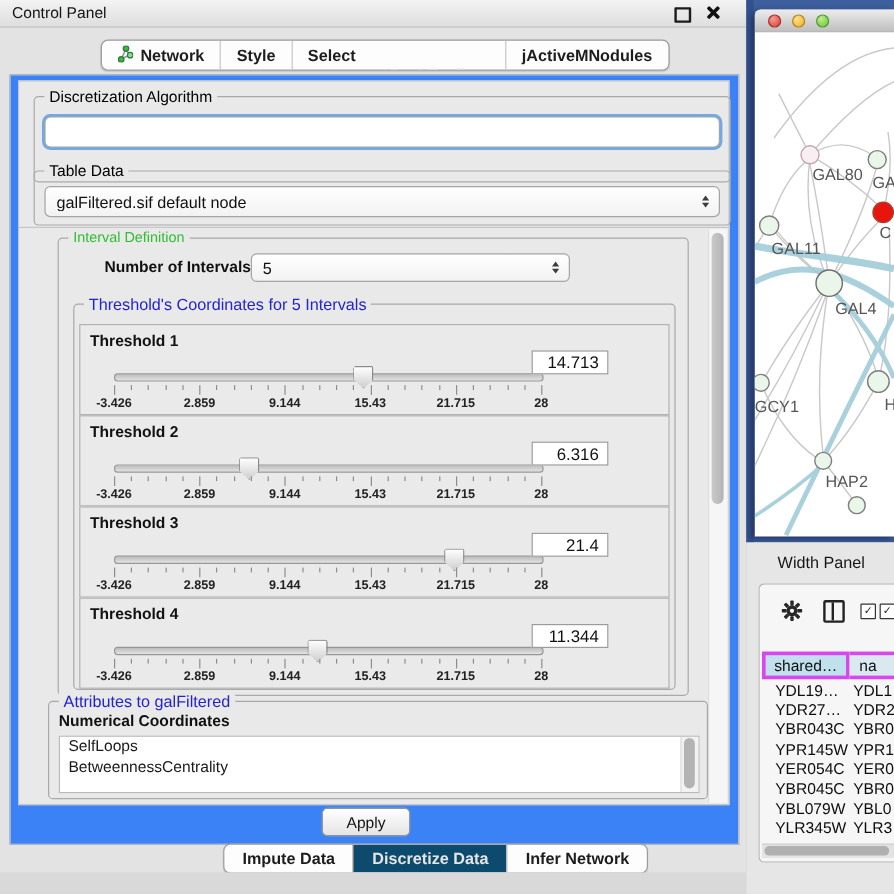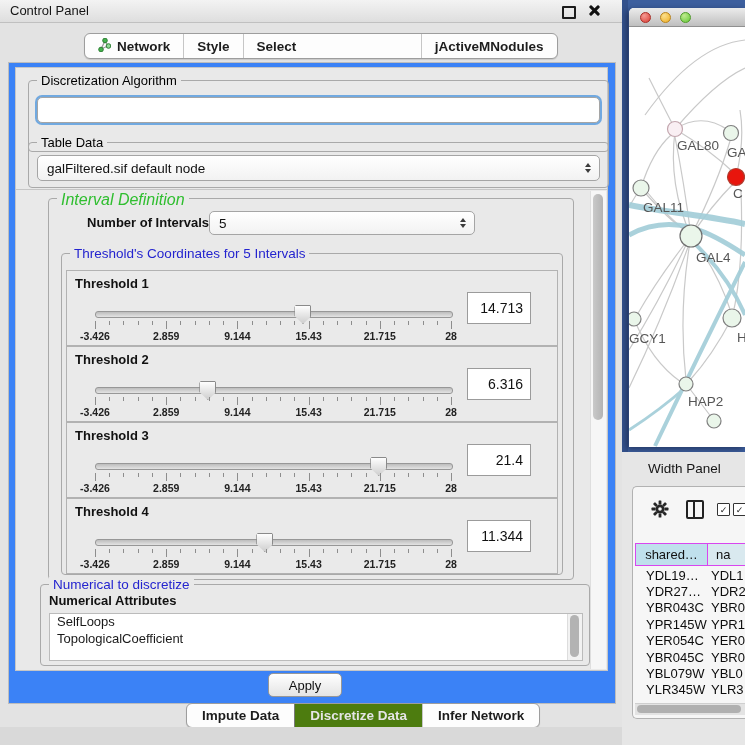--- a/index.html
+++ b/index.html
@@ -38,52 +38,52 @@
   .stepper .up{width:0;height:0;border-left:3.5px solid transparent;border-right:3.5px solid transparent;border-bottom:4.5px solid #3c3c3c;}
   .stepper .dn{width:0;height:0;border-left:3.5px solid transparent;border-right:3.5px solid transparent;border-top:4.5px solid #3c3c3c;}
   #combo-tabledata{left:8px;top:12px;right:8px;height:24px;}
 
   
   #scroll-pane{left:6px;top:126px;width:591px;height:480px;border:1px solid #c6c6c6;background:#e9e9e9;}
   #vscroll{right:1px;top:1px;width:15px;bottom:1px;background:#f6f6f6;border-left:1px solid #dedede;}
   #vscroll .thumb{position:absolute;left:2px;top:3px;width:10px;height:226px;background:linear-gradient(90deg,#c9c9c9,#b3b3b3);border-radius:6px;}
 
   #group-interval{left:32px;top:8px;width:524px;height:380px;}
-  #group-interval>.grouplabel{color:#2fbe2f;font-size:16px;font-style:italic;}
+  #group-interval>.grouplabel{color:#2fbe2f;font-size:12px;}
   #noi-label{left:38px;top:16px;font-size:13px;font-weight:bold;color:#111;}
   #combo-noi{left:160px;top:12px;width:264px;height:22px;}
   #group-thresh{left:12px;top:54px;width:500px;height:320px;}
   #group-thresh>.grouplabel{color:#2424cf;font-size:13.5px;}
 
   .threshold-block{position:absolute;left:4px;width:490px;height:74px;border:1px solid #b2b2b2;background:#eaeaea;}
   .th-label{position:absolute;left:8px;top:5px;font-size:13px;font-weight:bold;color:#111;}
   .slider{position:absolute;left:28px;top:40px;width:356px;height:5px;background:linear-gradient(#bdbdbd,#e3e3e3);border:1px solid #979797;border-radius:3px;}
   .thumb-h{position:absolute;top:-7px;width:15px;height:17px;margin-left:-7px;background:linear-gradient(#fefefe,#cfcfcf);border:1px solid #8a8a8a;clip-path:polygon(8% 0,92% 0,100% 10%,100% 58%,50% 100%,0 58%,0 10%);}
   .ticks{position:absolute;left:28px;top:50px;width:356px;height:8px;}
   .tick{position:absolute;top:0;width:1px;height:4px;background:#8d8d8d;}
   .tick.major{height:8px;}
   .tick-labels{position:absolute;left:28px;top:59px;width:356px;height:12px;}
   .tick-labels span{position:absolute;transform:translateX(-50%);font-size:10.5px;font-weight:bold;color:#222;white-space:nowrap;}
-  .th-value{position:absolute;left:400px;top:21px;width:64px;height:32px;background:#fff;border:1px solid #9b9b9b;font-size:14px;color:#111;display:flex;align-items:center;justify-content:flex-end;padding-right:7px;box-sizing:border-box;}
+  .th-value{position:absolute;left:376px;top:21px;width:64px;height:20px;background:#fff;border:1px solid #9b9b9b;font-size:14px;color:#111;display:flex;align-items:center;justify-content:flex-end;padding-right:7px;box-sizing:border-box;}
 
   #group-attrs{left:24px;top:394px;width:548px;height:80px;}
   #group-attrs>.grouplabel{color:#2424cf;font-size:13.5px;}
   #attrs-sublabel{left:8px;top:8px;font-size:13px;font-weight:bold;color:#111;}
   #attr-list{left:8px;top:28px;width:532px;height:46px;background:#fff;border:1px solid #bbb;overflow:hidden;}
   .attr-item{font-size:13px;color:#1a1a1a;padding-left:7px;line-height:16.5px;white-space:nowrap;}
   #attr-scroll{position:absolute;right:0;top:0;width:14px;height:100%;background:#f2f2f2;border-left:1px solid #ddd;}
   #attr-scroll .thumb{position:absolute;left:2px;top:1px;width:9px;height:42px;background:#b3b3b3;border-radius:5px;}
 
   #apply-btn{left:259px;top:610px;width:72px;height:22px;background:linear-gradient(#ffffff,#e4e4e4);border:1px solid #979797;border-radius:5px;font-size:13px;color:#111;display:flex;align-items:center;justify-content:center;}
 
   
   #bottom-tabs{left:142px;top:703px;height:23px;display:flex;background:#fdfdfd;border:1px solid #9d9d9d;border-radius:6px;overflow:hidden;box-shadow:0 1px 1px rgba(0,0,0,.15);margin-left:44px;}
   .btab{display:flex;align-items:center;padding:0 15px;font-size:13.5px;font-weight:bold;color:#1d1d1d;border-left:1px solid #c6c6c6;white-space:nowrap;}
   .btab:first-child{border-left:none;}
-  .btab.sel{background:#4d7c0f;color:#e5e5e5;border-left-color:#7a7a7a;}
+  .btab.sel{background:#0c4a6e;color:#e5e5e5;border-left-color:#7a7a7a;}
   #cp-bottom-strip{left:0;top:727px;width:622px;height:18px;background:#d9d9d9;}
 
   
   #alg-popup{left:14px;top:76px;width:572px;height:57px;background:#fff;border:1px solid #e2e2e2;border-radius:0 0 8px 8px;box-shadow:0 4px 12px rgba(0,0,0,.38);z-index:50;}
   #alg-hint{left:0;top:5px;width:100%;text-align:center;font-size:13.5px;color:#b4b4b4;}
   .alg-opt{position:absolute;left:3px;font-size:13.5px;color:#0a0a0a;white-space:nowrap;}
   #alg-opt-0{top:22px;font-weight:bold;}
   #alg-opt-1{top:38px;}
 
   
@@ -102,21 +102,21 @@
   #table-panel{left:622px;top:452px;width:123px;height:293px;background:#e6e6e6;}
   #tp-title{left:26px;top:9px;font-size:13.5px;color:#161616;}
   #tp-inner{left:10px;top:34px;width:113px;height:231px;background:#f6f6f6;border:1px solid #b2b2b2;border-radius:5px 0 0 5px;border-right:none;overflow:hidden;}
   #tp-toolbar{left:0;top:0;width:100%;height:44px;}
   #gear-ico{left:18px;top:13px;}
   #split-ico{left:53px;top:13px;width:14px;height:15px;border:2px solid #222;border-radius:2px;}
   #split-ico::before{content:"";position:absolute;left:5px;top:0;width:2px;height:15px;background:#222;}
   .chk-ico{top:16px;width:11px;height:11px;border:1.5px solid #333;border-radius:1px;font-size:9px;font-weight:bold;color:#222;display:flex;align-items:center;justify-content:center;background:#fff;}
   #chk-1{left:84px;} #chk-2{left:100px;}
   #tp-header{left:2px;top:56px;height:23px;display:flex;}
-  .tp-hcell{box-sizing:border-box;border:1px solid #d946ef;font-size:13px;color:#111;display:flex;align-items:center;justify-content:center;overflow:hidden;white-space:nowrap;}
+  .tp-hcell{box-sizing:border-box;border:3px solid #d946ef;font-size:13px;color:#111;display:flex;align-items:center;justify-content:center;overflow:hidden;white-space:nowrap;}
   .tp-hcell.c0{width:73px;background:#bfe0ec;}
   .tp-hcell.c1{width:44px;background:#d9e9ef;border-left:none;justify-content:flex-start;padding-left:8px;}
   #tp-rows{left:2px;top:80px;width:111px;height:134px;overflow:hidden;}
   .tp-row{display:flex;height:16.4px;align-items:center;}
   .tp-cell{font-size:13px;color:#0d0d0d;white-space:nowrap;overflow:hidden;}
   .tp-cell.c0{width:72px;padding-left:11px;box-sizing:border-box;}
   .tp-cell.c1{padding-left:4px;}
   #tp-hscroll{left:2px;bottom:3px;width:111px;height:11px;background:#e3e3e3;border-top:1px solid #cfcfcf;}
   #tp-hscroll .thumb{position:absolute;left:2px;top:1px;width:104px;height:8px;background:#b0b0b0;border-radius:5px;}
 </style>
@@ -364,26 +364,26 @@
                   <span style="left: 60%;">15.43</span>
                   <span style="left: 80%;">21.715</span>
                   <span style="left: 100%;">28</span>
                 </div>
               <div class="th-value">11.344</div>
             </div>
           </div>
         </div>
 
         <div id="group-attrs" class="groupbox">
-          <span class="grouplabel">Numerical to discretize</span>
-          <div id="attrs-sublabel" class="abs">Numerical Attributes</div>
+          <span class="grouplabel">Attributes to galFiltered</span>
+          <div id="attrs-sublabel" class="abs">Numerical Coordinates</div>
           <div id="attr-list" class="abs">
             <div id="attr-items">
                 <div class="attr-item">SelfLoops</div>
-                <div class="attr-item">TopologicalCoefficient</div>
+                <div class="attr-item">BetweennessCentrality</div>
               </div>
             <div id="attr-scroll">
                 <div class="thumb"></div>
               </div>
           </div>
         </div>
 
         <div id="vscroll" class="abs">
             <div class="thumb"></div>
           </div>

